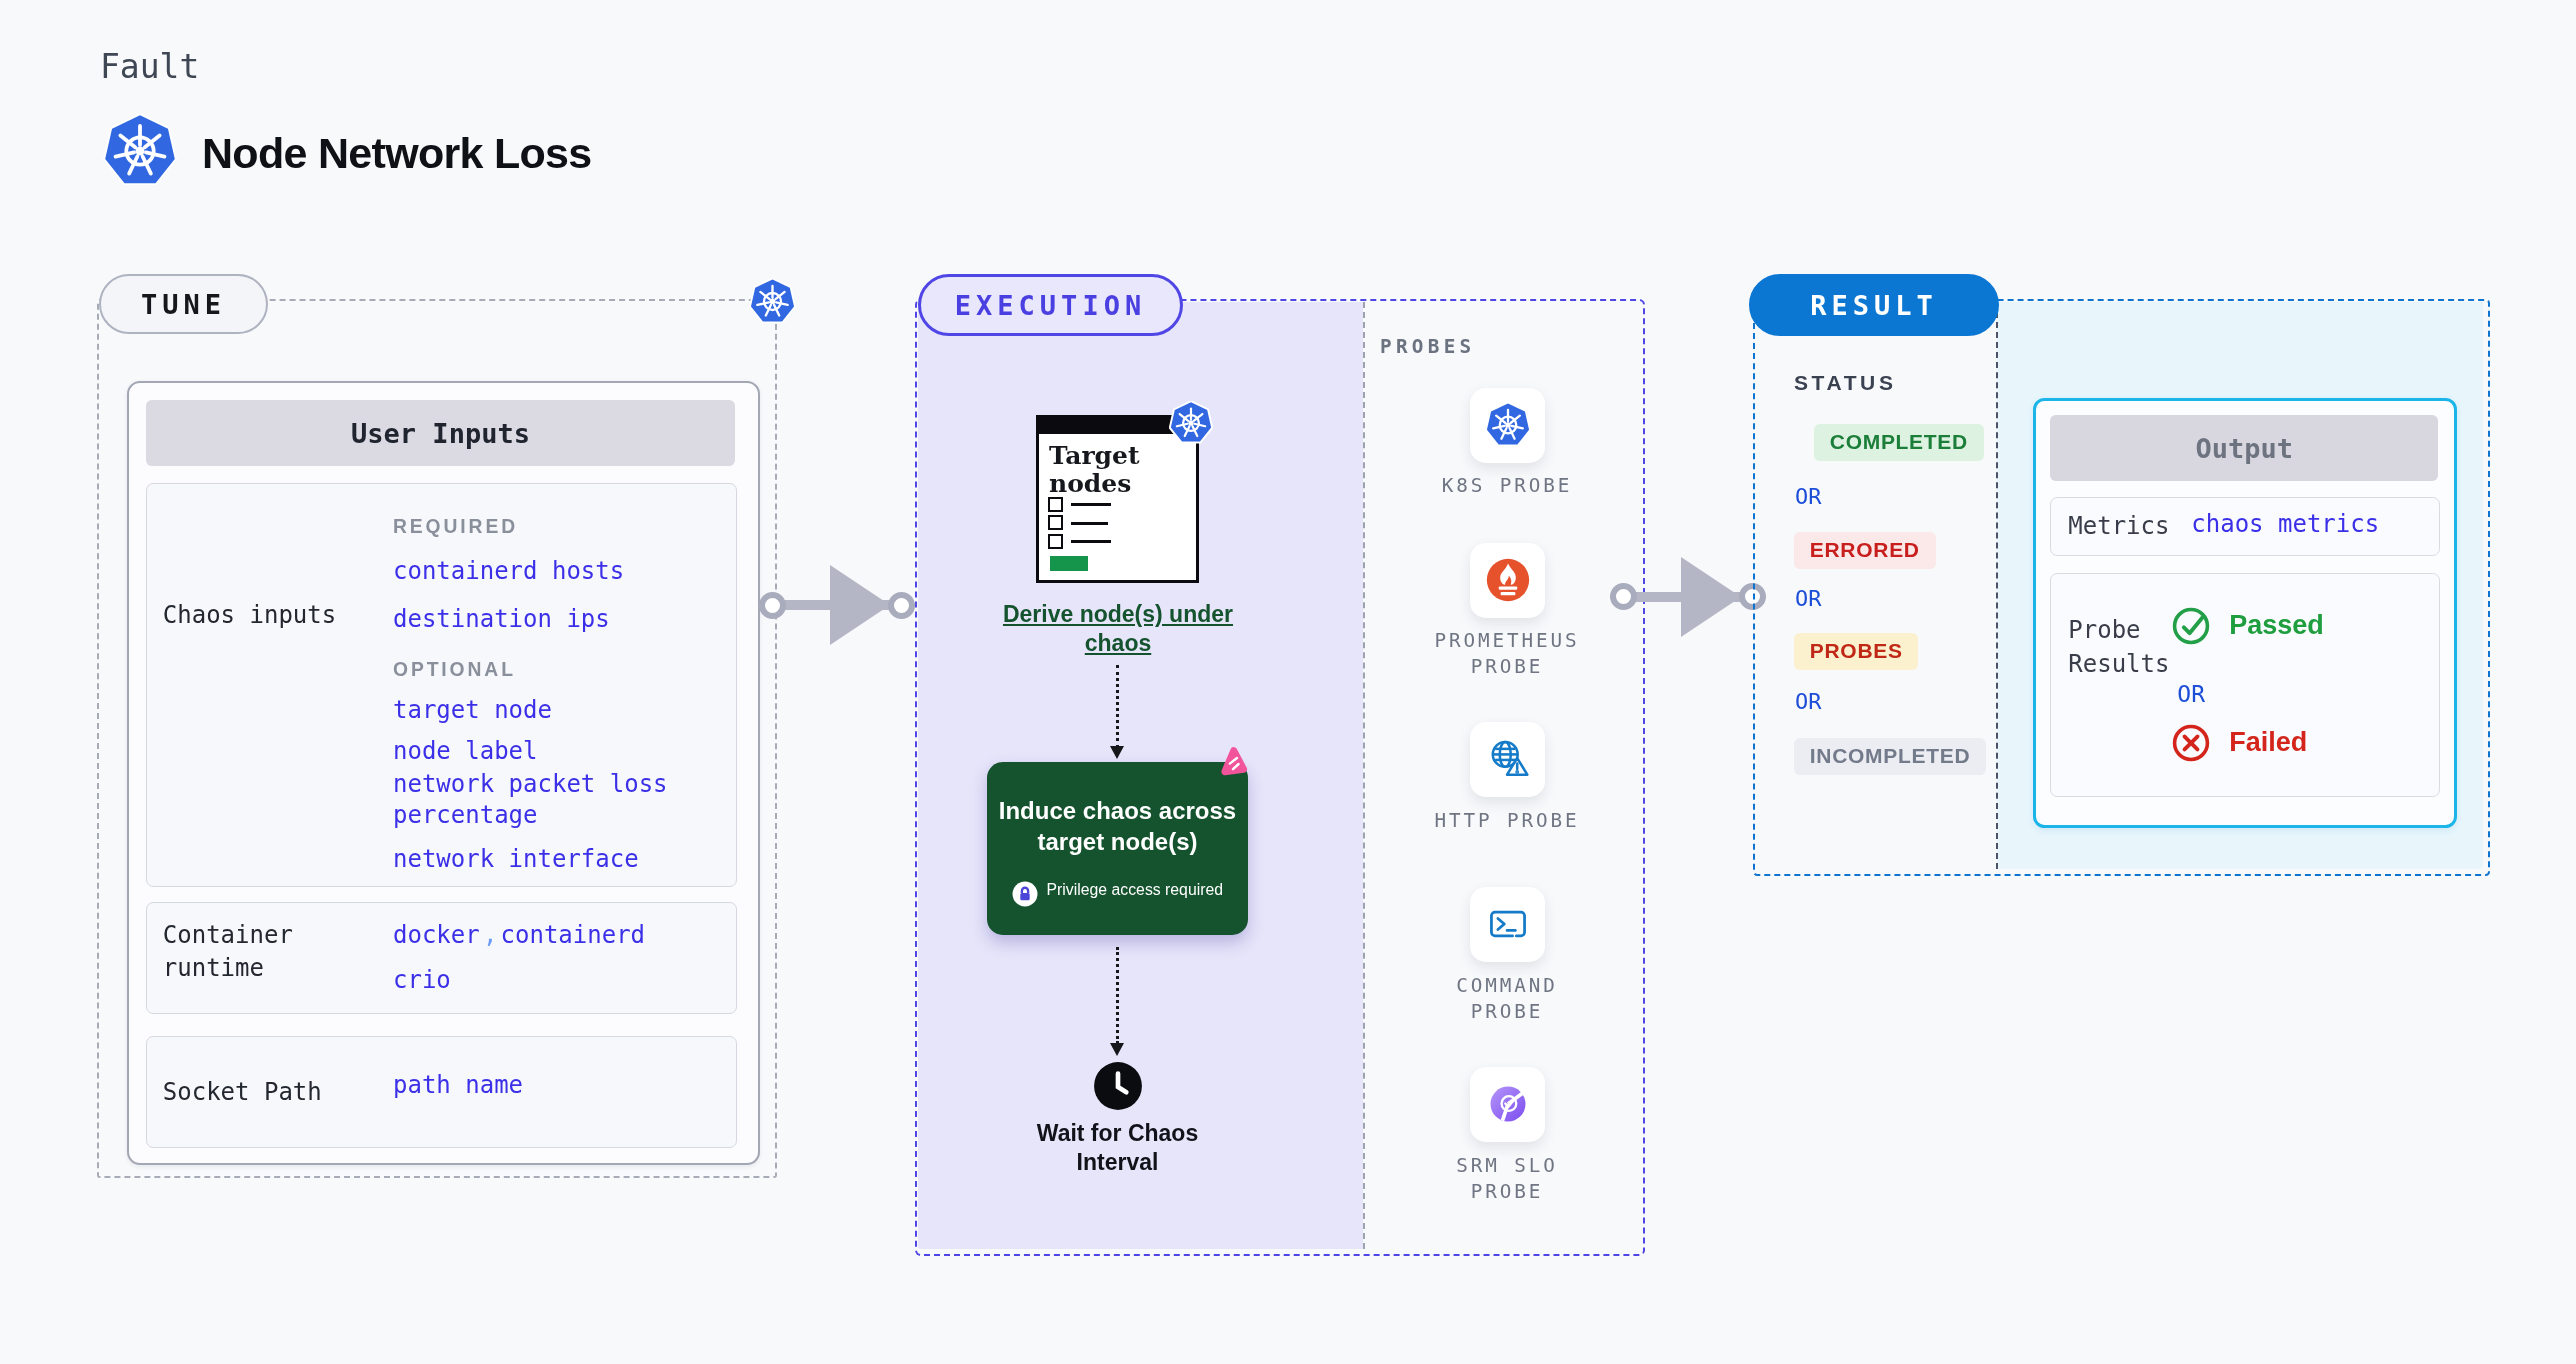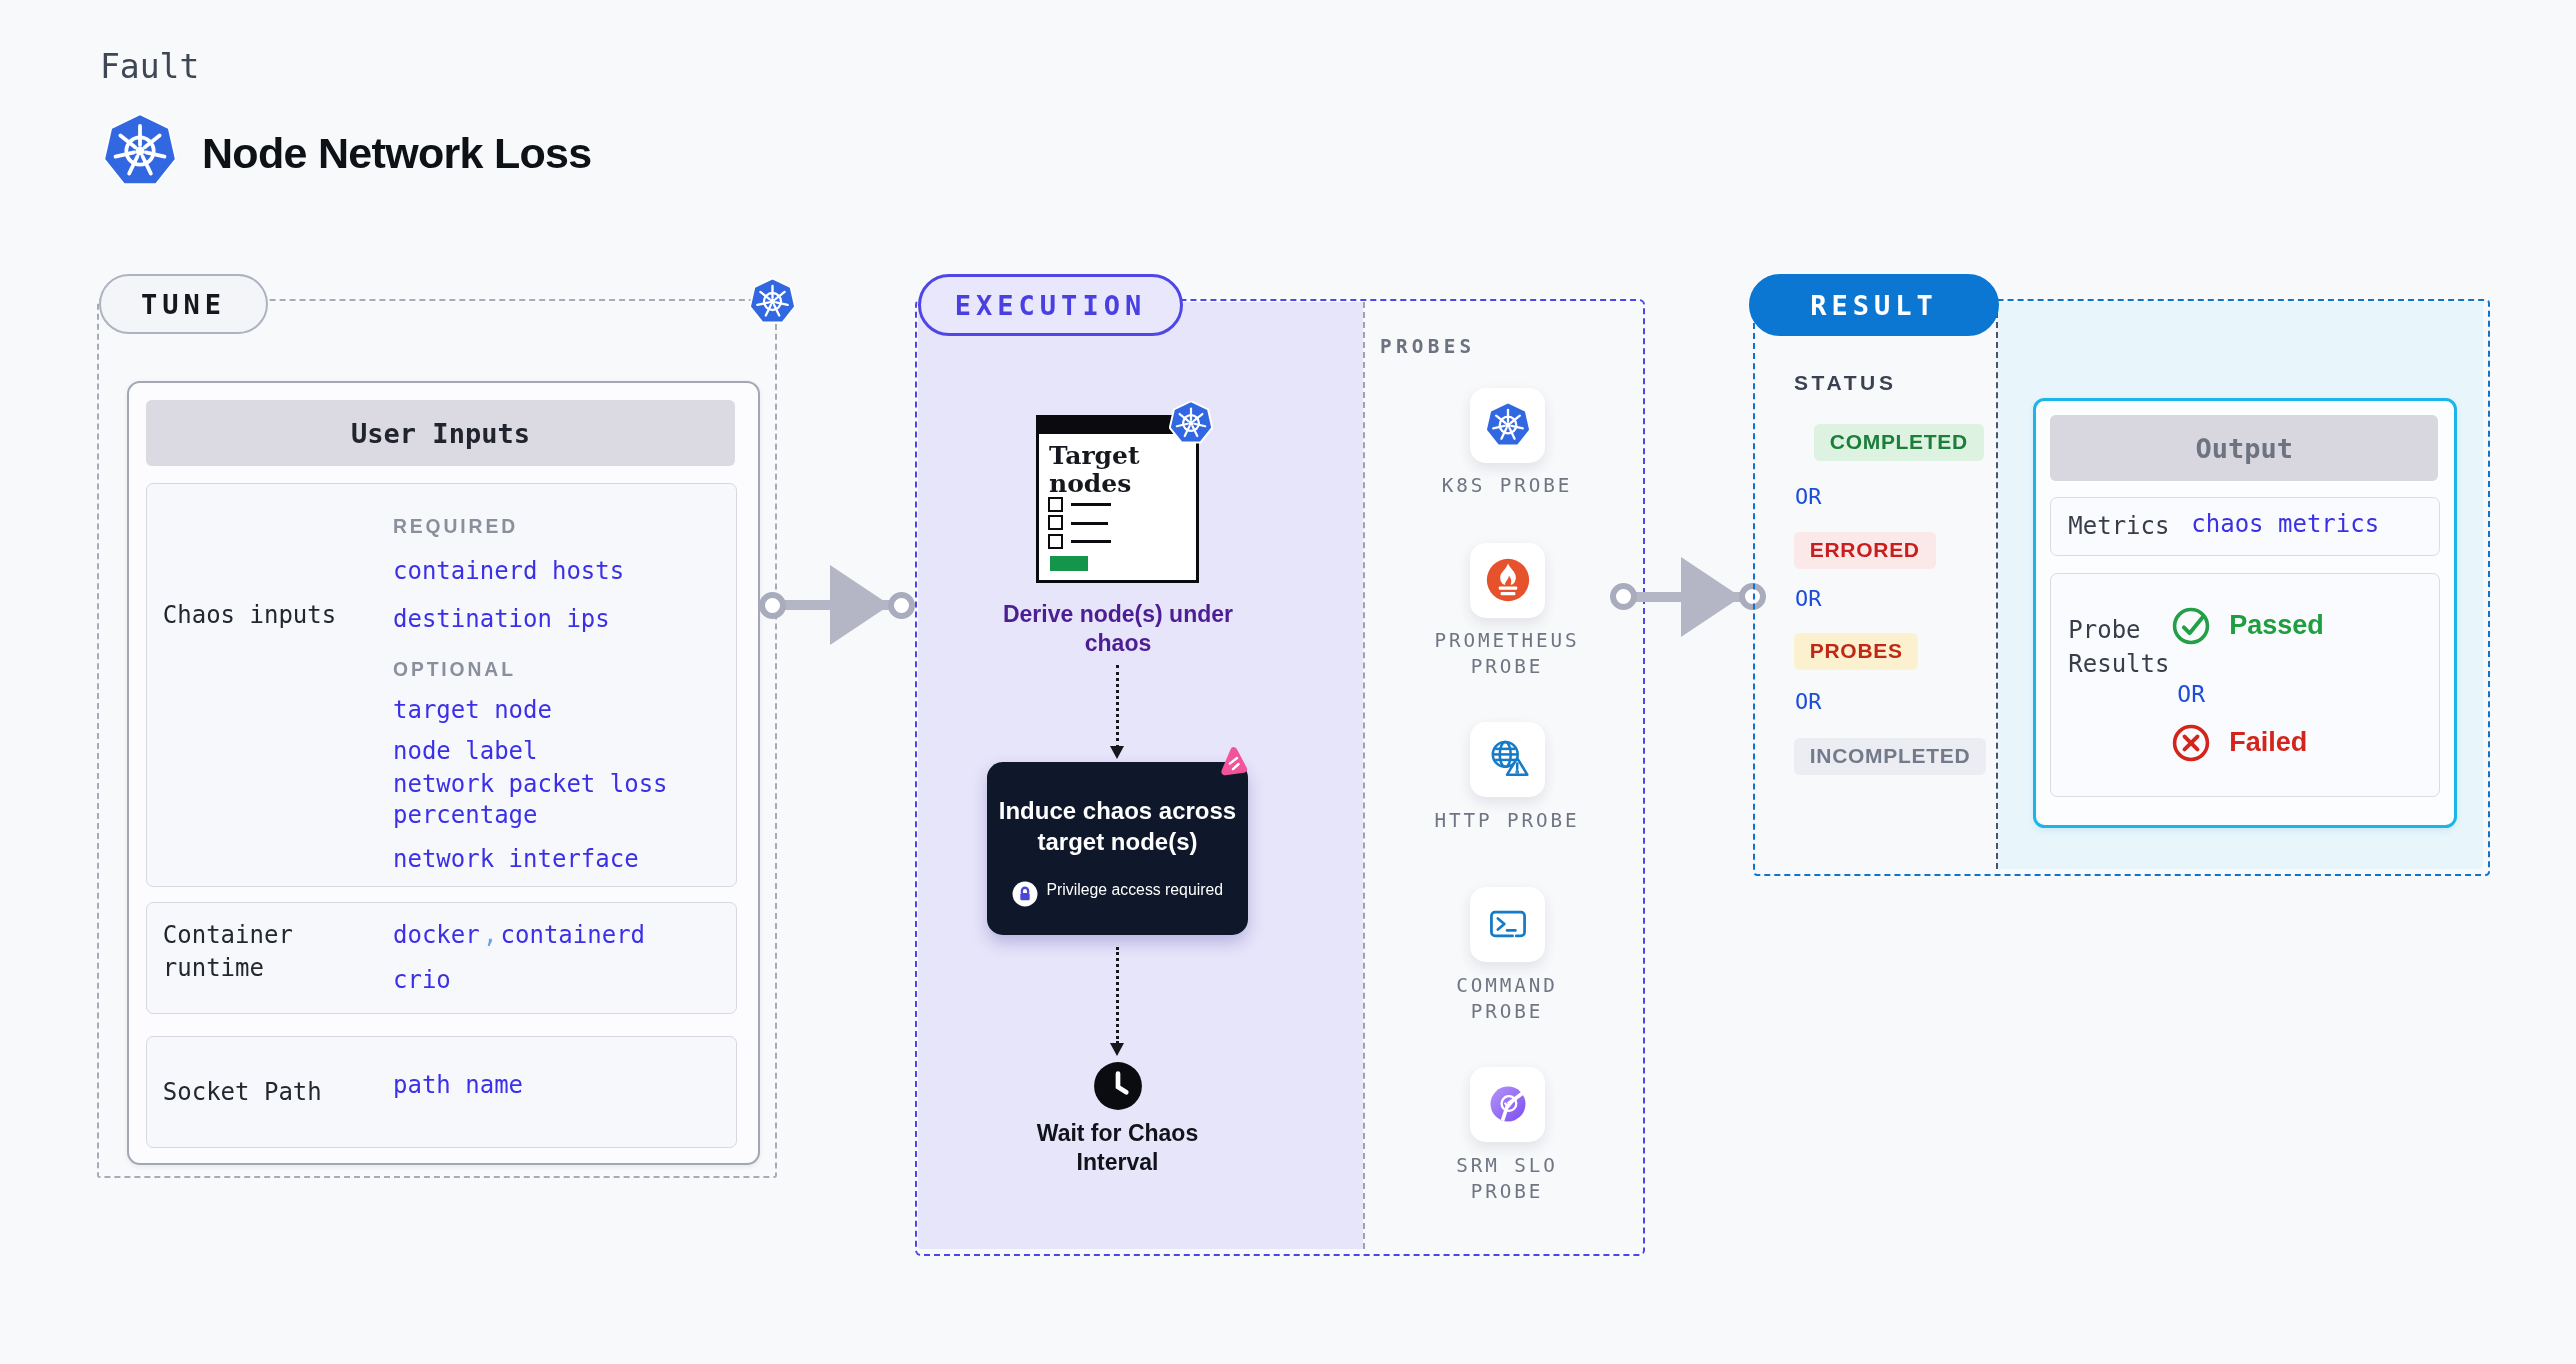--- a/index.html
+++ b/index.html
@@ -49,24 +49,24 @@
   .conn-head{width:0;height:0;border-top:40px solid transparent;border-bottom:40px solid transparent;border-left:60px solid #B4B6C6;}
   .conn-ring{width:27px;height:27px;border-radius:50%;background:#FFFFFF;border:6.4px solid #A9ACBD;box-sizing:border-box;}
 
   
   .target-box{left:1036px;top:415px;width:163px;height:168px;background:#FFFFFF;border:3.6px solid #0B0B0F;box-sizing:border-box;}
   .target-bar{left:0;top:0;width:100%;height:15.8px;background:#0B0B0F;}
   .target-title{left:10px;top:24px;width:122px;font-size:25px;font-weight:bold;color:#16181D;line-height:1.1;}
   .cb{width:15px;height:15px;border:2.9px solid #0B0B0F;box-sizing:border-box;background:#fff;}
   .cb-line{height:2.9px;background:#0B0B0F;}
   .green-bar{left:10.7px;top:138px;width:38px;height:15px;background:#15944B;}
-  .derive-label{left:1000px;top:600px;width:236px;text-align:center;font-size:23px;font-weight:bold;color:#4c1d95;line-height:1.28;}
+  .derive-label{left:1000px;top:600px;width:236px;text-align:center;font-size:23px;font-weight:bold;color:#14532d;line-height:1.28;text-decoration:underline;}
   .dotline{width:0;border-left:3.6px dotted #16171B;}
   .dothead{width:0;height:0;border-left:7.9px solid transparent;border-right:7.9px solid transparent;border-top:13px solid #16171B;}
-  .purple-box{left:987px;top:762px;width:261px;height:173px;background:#0f172a;border-radius:15.8px;box-shadow:0 7.2px 15.8px rgba(46,42,150,.25);}
+  .purple-box{left:987px;top:762px;width:261px;height:173px;background:#14532d;border-radius:15.8px;box-shadow:0 7.2px 15.8px rgba(46,42,150,.25);}
   .induce-label{left:10px;top:33px;width:241px;text-align:center;font-size:24px;font-weight:bold;color:#FFFFFF;line-height:1.3;}
   .priv-row{left:0;top:119px;width:100%;display:flex;align-items:flex-start;justify-content:center;gap:8.6px;}
   .priv-circle{width:26px;height:26px;}
   .priv-text{font-size:15.8px;color:#FFFFFF;font-weight:500;}
   .clock{left:1092px;top:1060px;width:52px;height:52px;}
   .wait-label{left:1010px;top:1119px;width:215px;text-align:center;font-size:23px;font-weight:bold;color:#101319;line-height:1.28;}
 
   
   .probes-title{left:1380px;top:335px;font-size:19.3px;font-weight:600;letter-spacing:4.3px;color:#6B7280;}
   .probe-card{width:75px;height:75px;background:#FFFFFF;border-radius:15.8px;box-shadow:0 5.7px 13px rgba(30,35,60,.10);

